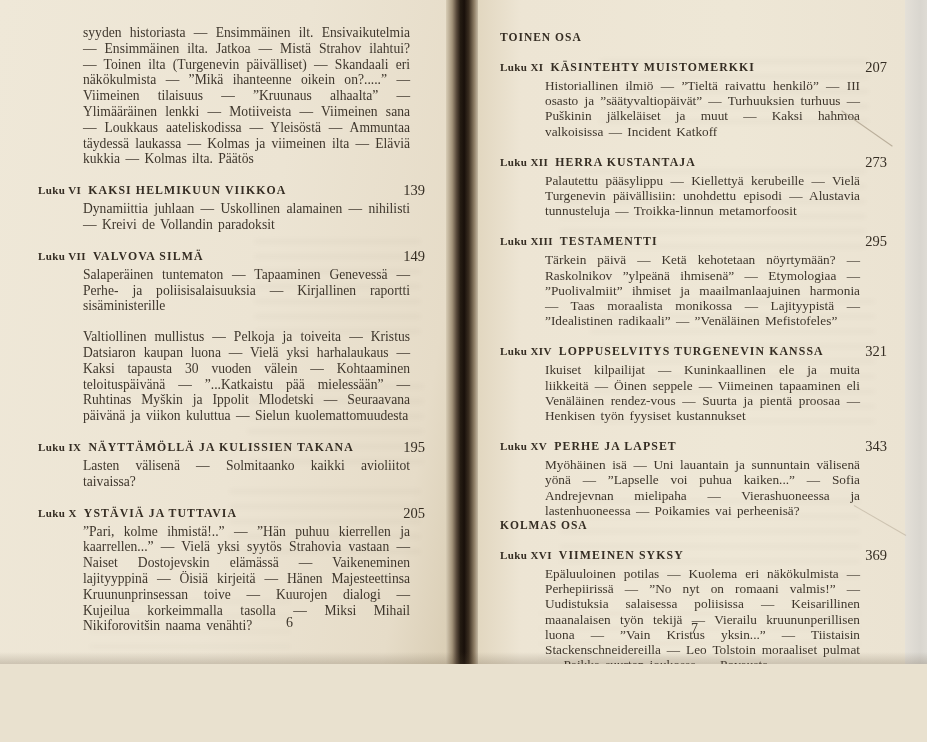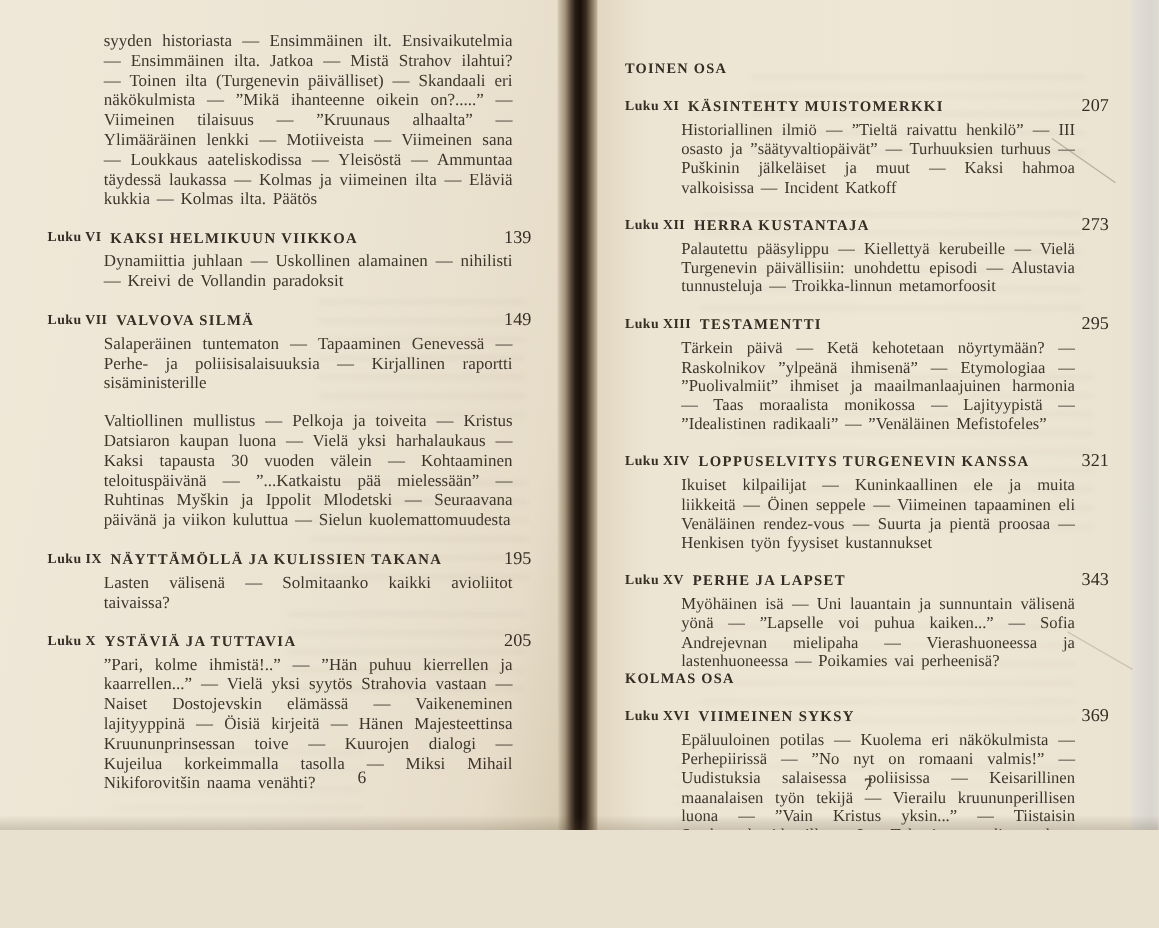--- a/index.html
+++ b/index.html
@@ -12,21 +12,21 @@
 
   
   .page{position:absolute;top:0;bottom:0;color:#3c352b;}
   .page-left{
     left:0;width:450px;
     padding:25px 25px 0 38px;box-sizing:border-box;
     background:linear-gradient(100deg,#efe8d8 0%,#ece4d3 55%,#e6dcc8 88%,#d9cdb4 100%);
   }
   .page-right{
     left:478px;width:427px;
-    padding:48px 18px 0 22px;box-sizing:border-box;
+    padding:30px 18px 0 22px;box-sizing:border-box;
     background:linear-gradient(to right,#e2d7c0 0%,#ede5d4 10%,#eee7d6 60%,#ebe3d2 100%);
   }
   .scan-edge{
     position:absolute;top:0;bottom:0;left:905px;width:22px;
     background:linear-gradient(to right,#e4e0d8,#d9d6cf 70%,#dedbd4);
   }
   .spine{
     position:absolute;top:0;bottom:0;left:446px;width:38px;
     background:linear-gradient(to right,
       #d8cdb6 0%,#a3937a 16%,#57483a 28%,#241b12 38%,

